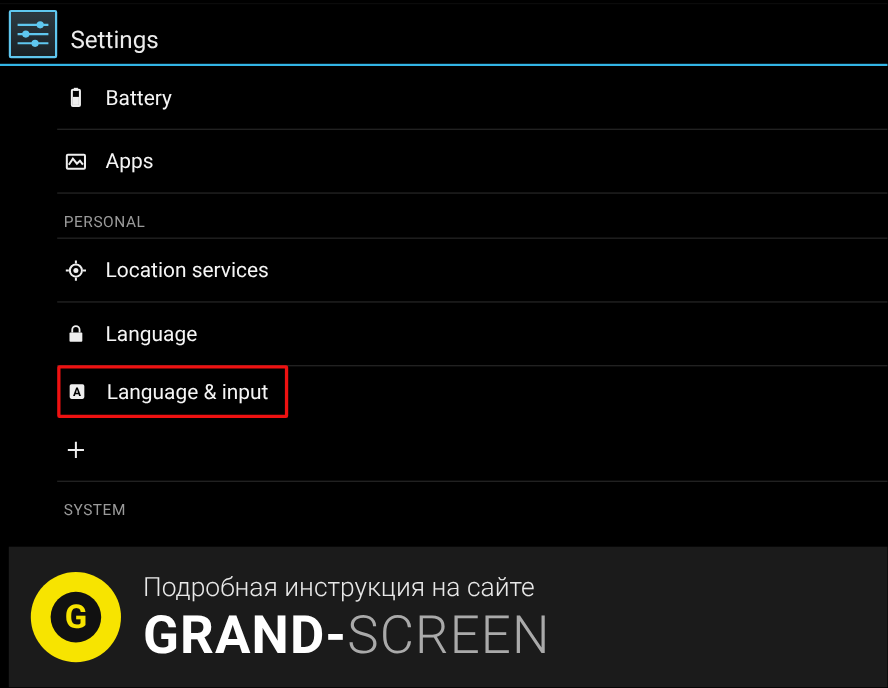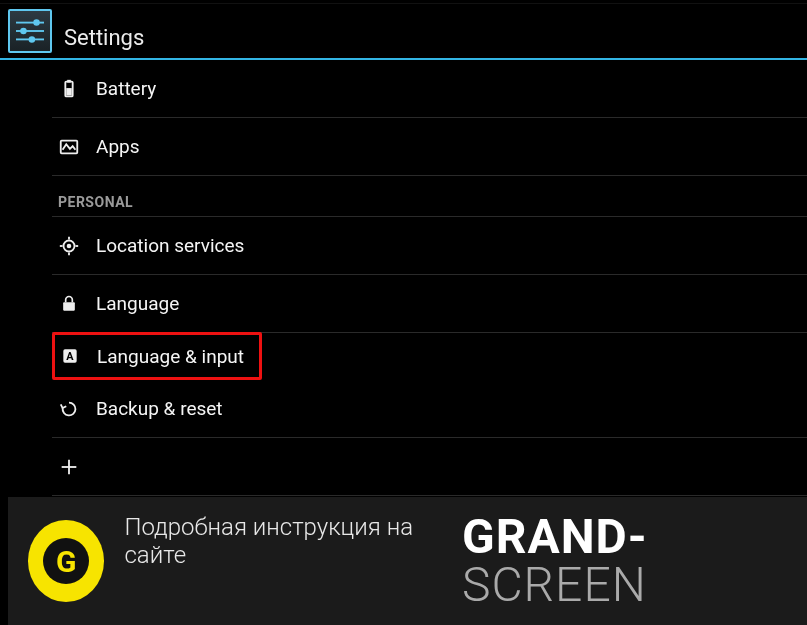--- a/index.html
+++ b/index.html
@@ -72,21 +72,21 @@
   }
   .row .label {
     font-size: 19px;
     color: #f5f5f5;
     font-weight: 400;
   }
   .section-header {
     font-size: 14px;
     color: #9a9a9a;
     letter-spacing: 0.5px;
-    font-weight: 700;
+    font-weight: 400;
     padding: 18px 6px 6px 6px;
     border-bottom: 1px solid #2a2a2a;
     text-transform: uppercase;
   }
   .footer {
     position: absolute;
     bottom: 0;
     left: 8px;
     right: 0;
     height: 128px;
@@ -106,21 +106,21 @@
     justify-content:center;
     position:relative;
   }
   .footer-logo .inner {
     width:46px;height:46px;border-radius:50%;background:#111;
     display:flex;align-items:center;justify-content:center;
     color:#f7e400;font-size:30px;font-weight:700;
   }
   .footer-text {
     display:flex;
-    flex-direction:row;
+    flex-direction:column;
     gap: 6px;
   }
   .footer-line1 {
     font-size: 24px;
     color: #e8e8e8;
     font-weight: 300;
   }
   .footer-line2 {
     font-size: 48px;
     font-weight: 300;
@@ -204,29 +204,20 @@
   <div class="row highlight">
     <span class="icon">
       <svg viewBox="0 0 24 24" width="20" height="20">
           <rect x="4" y="4" width="16" height="16" rx="2" fill="#eee"></rect>
           <text x="12" y="17" text-anchor="middle" font-size="13" font-weight="700" fill="#000">A</text>
         </svg>
     </span>
     <span class="label">Language &amp; input</span>
   </div>
 
-  <div class="row">
-    <span class="icon">
-      <svg viewBox="0 0 24 24" width="22" height="22">
-          <path d="M12 5 a7 7 0 1 1 -6.9 6" fill="none" stroke="#eee" stroke-width="2"></path>
-          <polyline points="3,7 5,11 9,9" fill="none" stroke="#eee" stroke-width="2"></polyline>
-        </svg>
-    </span>
-    <span class="label">Backup &amp; reset</span>
-  </div>
 
 
   <div class="row">
     <span class="icon">
       <svg viewBox="0 0 24 24" width="22" height="22">
           <line x1="12" y1="4" x2="12" y2="20" stroke="#eee" stroke-width="2"></line>
           <line x1="4" y1="12" x2="20" y2="12" stroke="#eee" stroke-width="2"></line>
         </svg>
     </span>
   </div>

